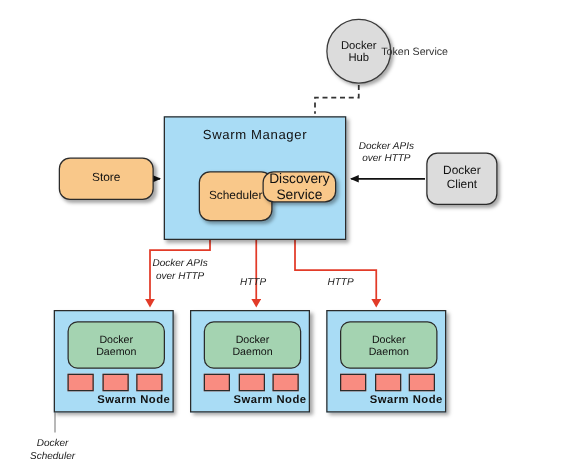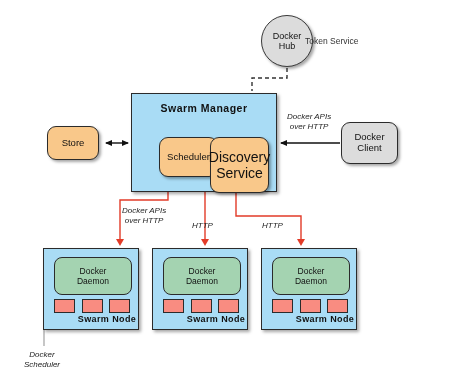--- a/index.html
+++ b/index.html
@@ -26,33 +26,33 @@
   .orange{background:#f9c88a;}
   .gray{background:#dcdcdc;}
 
   
   #swarm-manager{
     left:131px;top:93px;width:146px;height:99px;
     display:block;
   }
   #swarm-manager .title{
     position:absolute;left:0;right:0;top:8px;
-    font-size:10.5px;font-weight:bold;color:#111;
+    font-size:10.5px;font-weight:normal;color:#111;
     letter-spacing:0.5px;text-align:center;
   }
   #scheduler{
     left:146px;top:137px;width:59px;height:40px;
     font-size:9.5px;color:#111;margin-left:13px;
   }
   #discovery{
-    left:210px;top:137px;width:59px;height:56px;
-    font-size:14px;color:#111;
+    left:210px;top:137px;width:59px;height:25px;
+    font-size:11px;color:#111;
   }
   #store{
-    left:47px;top:126px;width:52px;height:34px;
+    left:47px;top:126px;width:76px;height:34px;
     font-size:9.5px;color:#111;
   }
   #docker-client{
     left:341px;top:122px;width:57px;height:42px;
     font-size:9.5px;color:#111;
   }
   #docker-hub{
     left:261px;top:15px;width:52px;height:52px;
     font-size:9px;color:#111;
     border:1.5px solid #3a3a3a;

